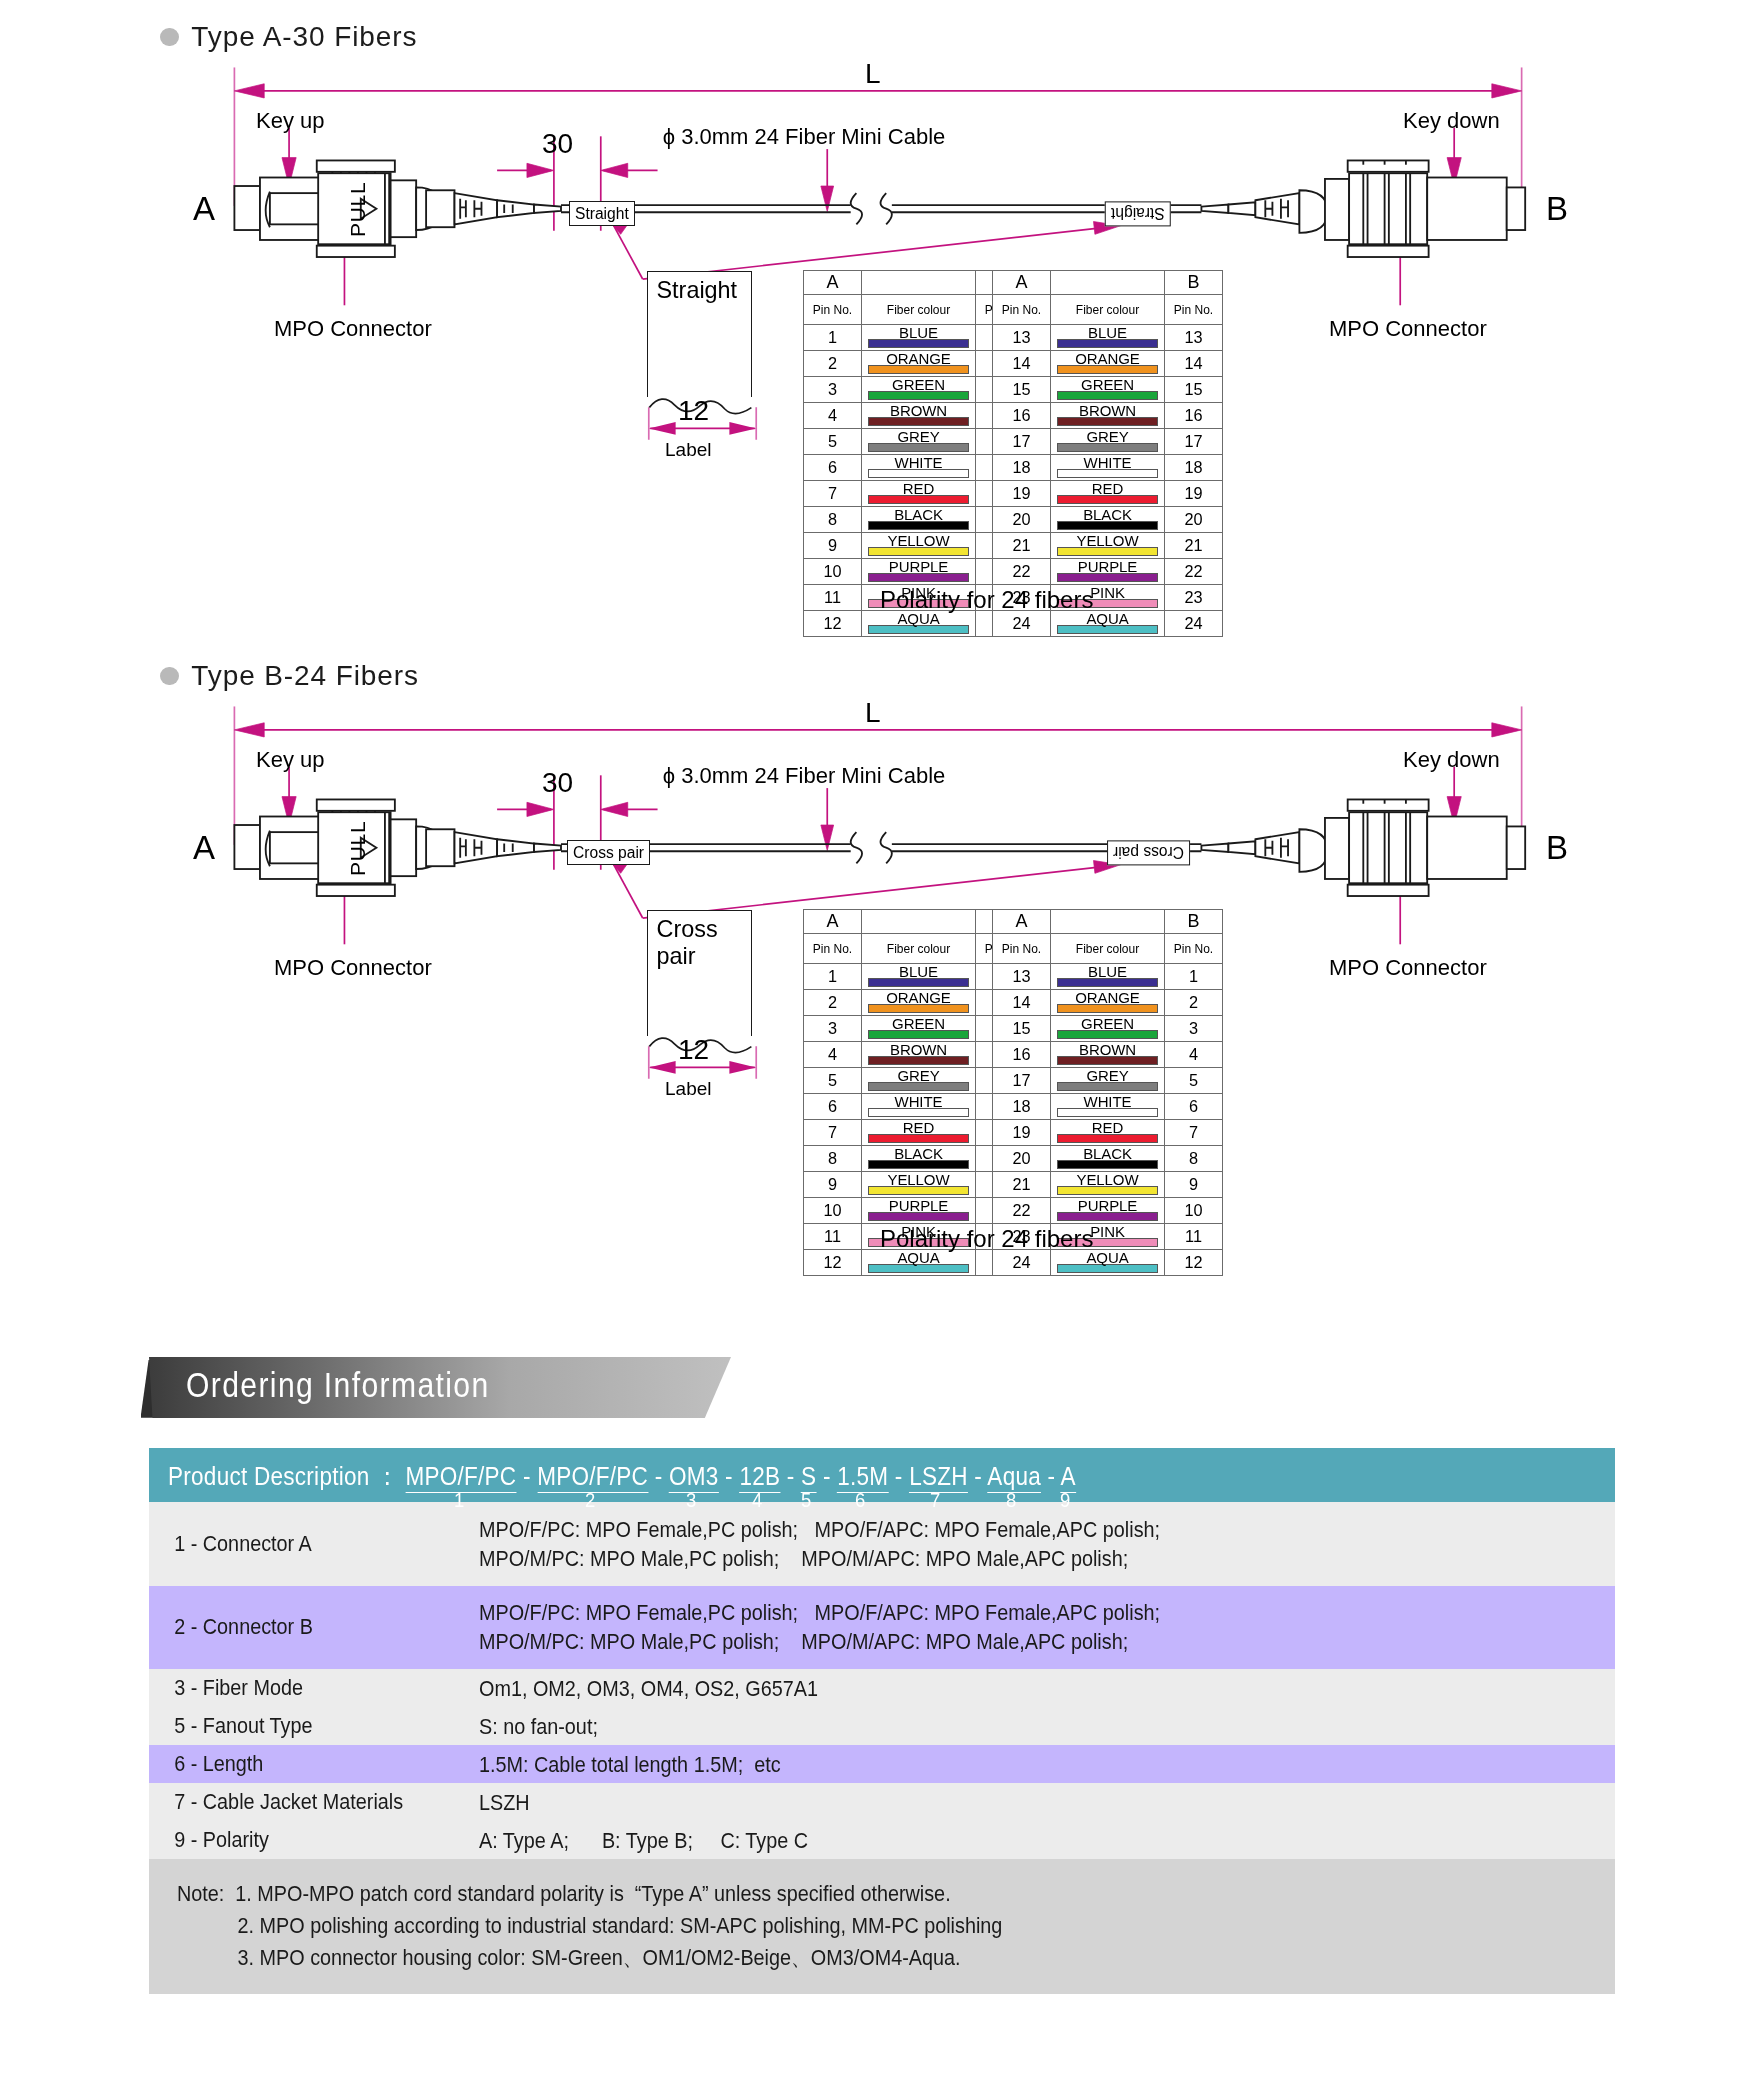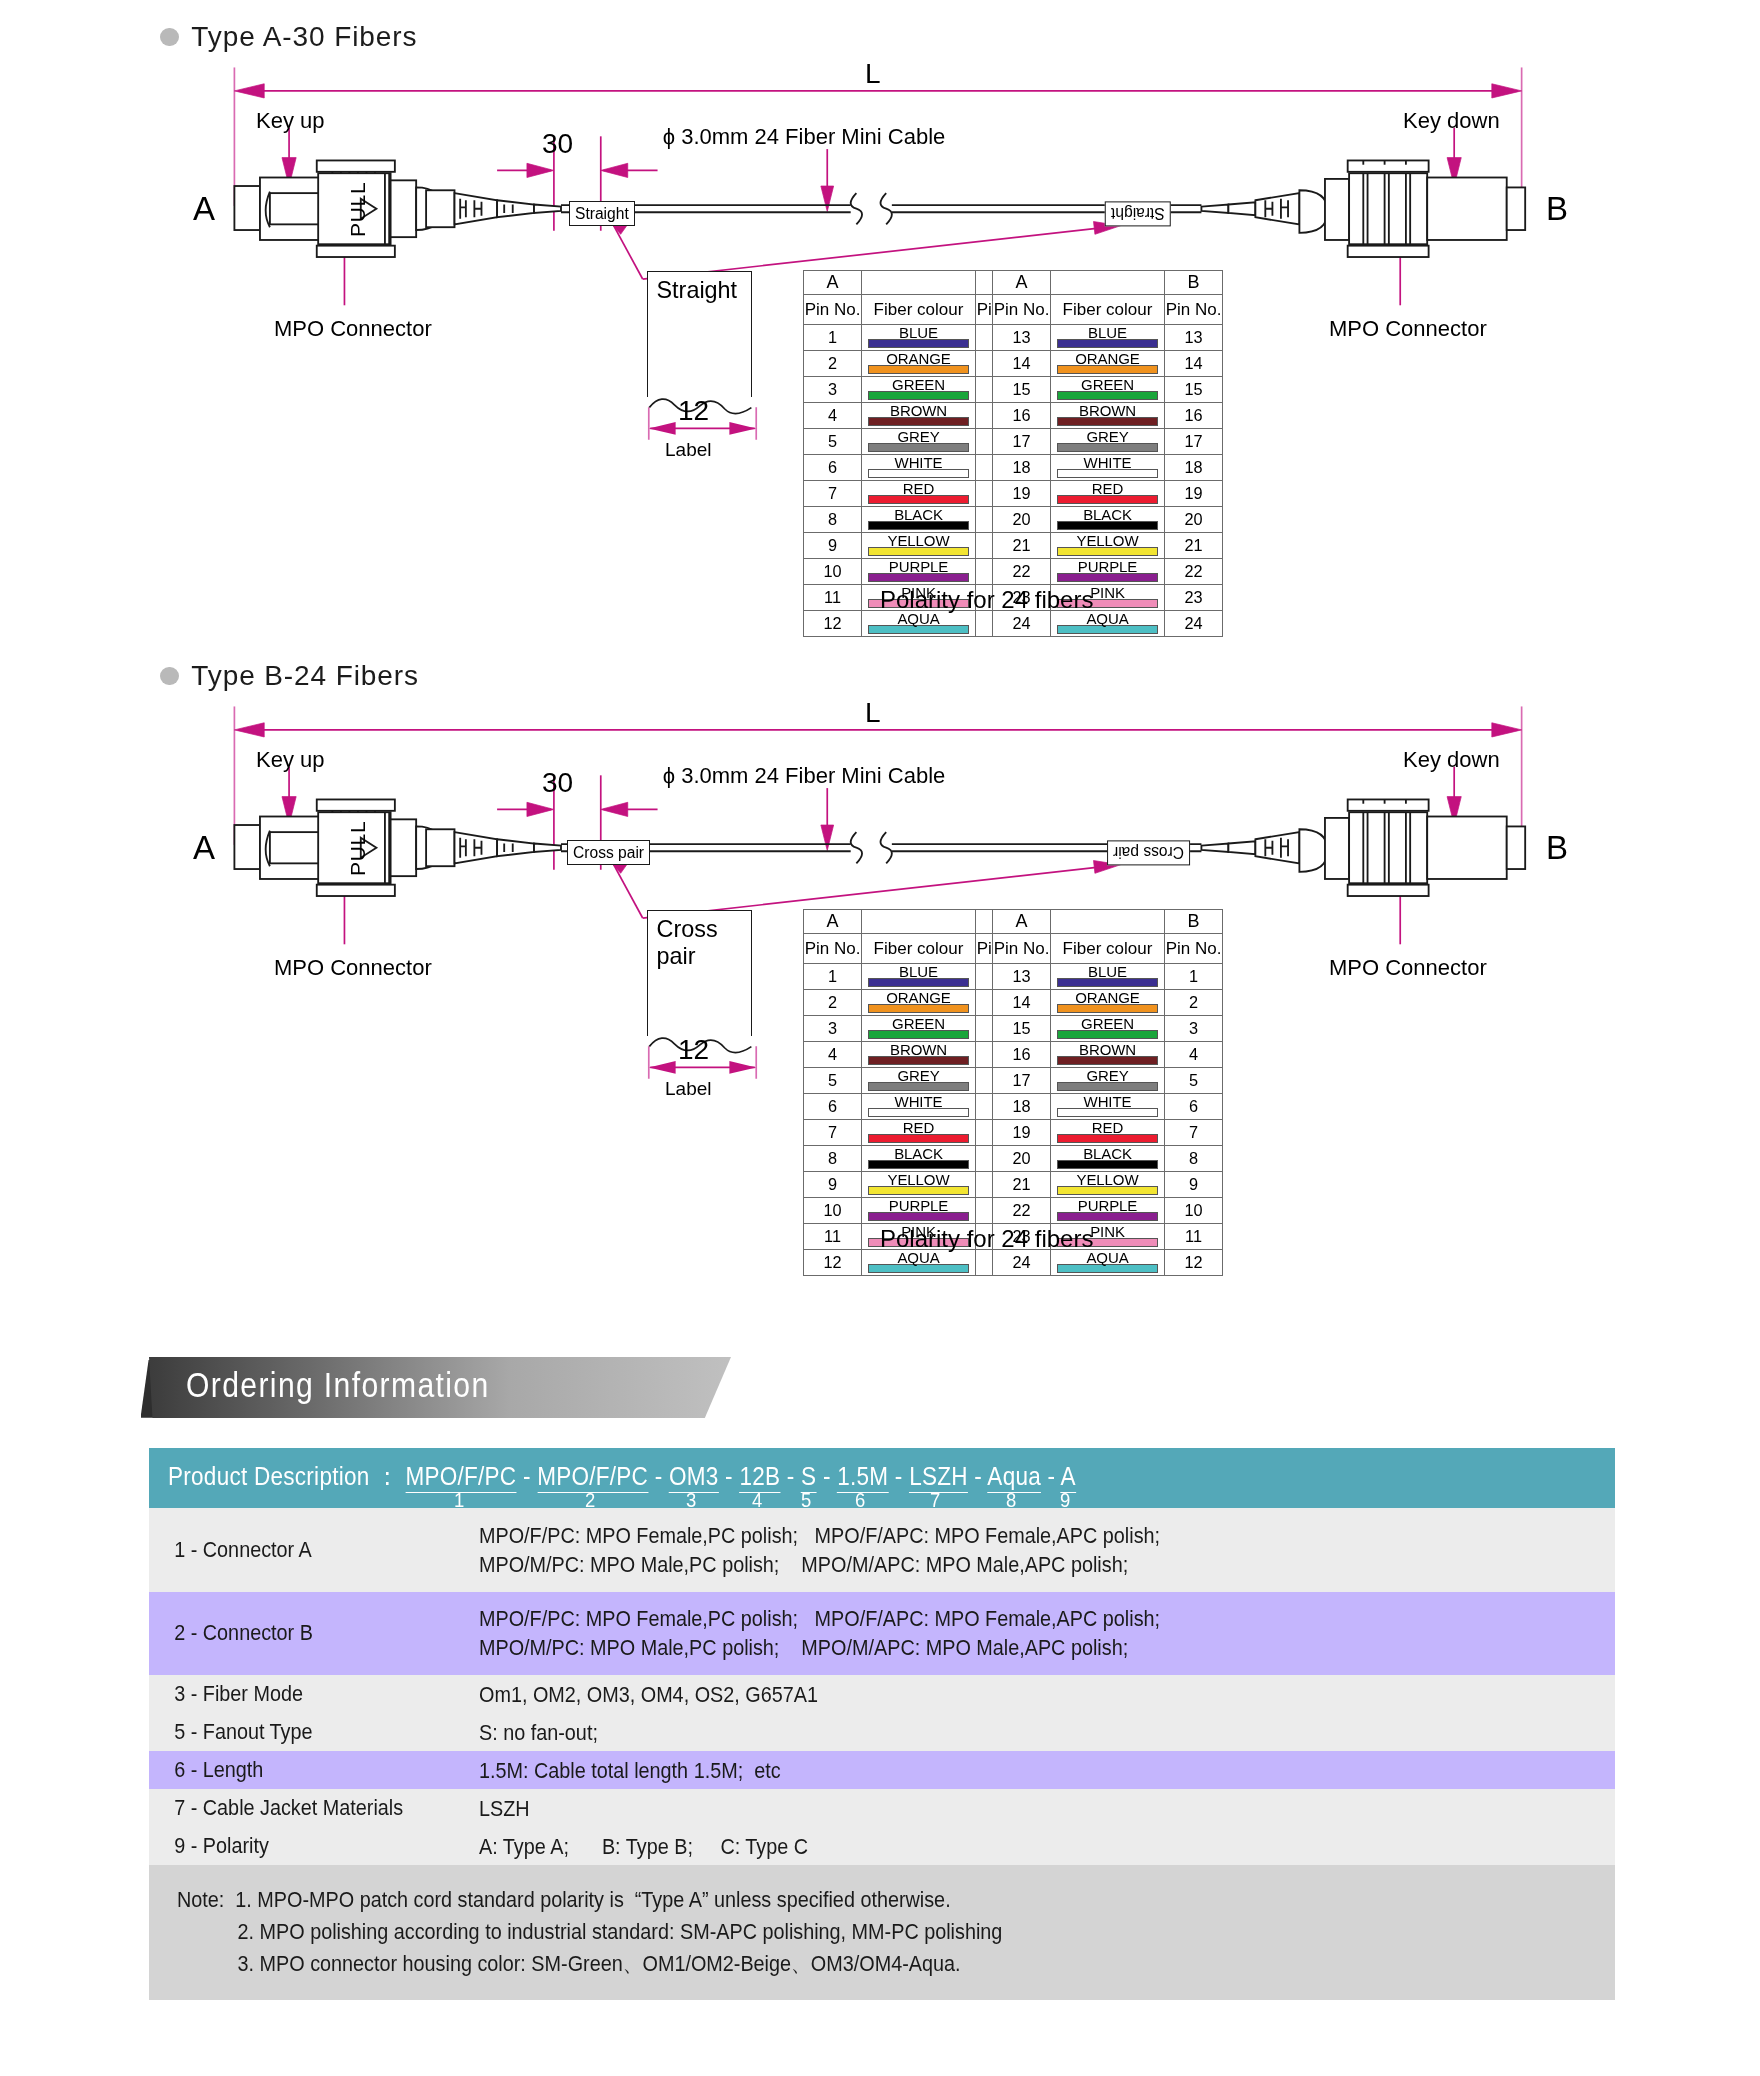--- a/index.html
+++ b/index.html
@@ -51,21 +51,21 @@
   }
 
   
   .ptable { position:absolute; border-collapse:collapse; background:#fff; }
   .ptable td, .ptable th {
     border:1.1px solid #6b6b6b; font-weight:normal;
     font-family:"Liberation Sans", sans-serif; color:#000;
     text-align:center; padding:0;
   }
   .ptable .hd1 td { height:24px; font-size:18px; }
-  .ptable .hd2 td { height:30px; font-size:17px; }
+  .ptable .hd2 td { height:30px; font-size:12px; }
   .ptable .row td { height:26px; font-size:16.3px; }
   .c-pin { width:58px; }
   .c-col { width:114px; }
   .swatchcell { position:relative; padding:0 !important; }
   .swname { display:block; font-size:15px; line-height:12px; margin-top:1.4px; letter-spacing:-0.1px; }
   .swbar { display:block; height:9.2px; margin:0.7px 5.7px 1.4px 5.7px; border:0.9px solid #555; }
   .ptcap { position:absolute; font-size:24px; font-family:"Liberation Sans", sans-serif; }
 
   
   .banner { position:absolute; left:149px; top:1357px; width:582px; height:61px; }
@@ -80,21 +80,21 @@
   }
   .banner .btxt {
     position:absolute; left:37px; top:7.8px; font-size:35px; color:#fff;
     font-family:"Liberation Sans", sans-serif; letter-spacing:1.6px;
     font-stretch:condensed; transform:scaleX(.86); transform-origin:left top;
   }
 
   
   .otable { position:absolute; left:149px; top:1448px; width:1466px; }
   .ohdr {
-    background:#54a8b8; color:#fff; height:60px; position:relative;
+    background:#54a8b8; color:#fff; height:54px; position:relative;
     font-family:"Liberation Sans", sans-serif;
   }
   .ohdr .ptxt {
     position:absolute; left:18.5px; top:11.4px; font-size:25.6px; white-space:nowrap;
     transform:scaleX(.88); transform-origin:left top; letter-spacing:0.3px;
   }
   .ohdr .ptxt u { text-decoration:none; border-bottom:1.7px solid #fff; padding-bottom:2.1px; }
   .ohdr .nums { position:absolute; top:40px; left:0; width:100%; height:23px; }
   .ohdr .nums span {
     position:absolute; font-size:21px; transform:scaleX(.88); transform-origin:left top;

